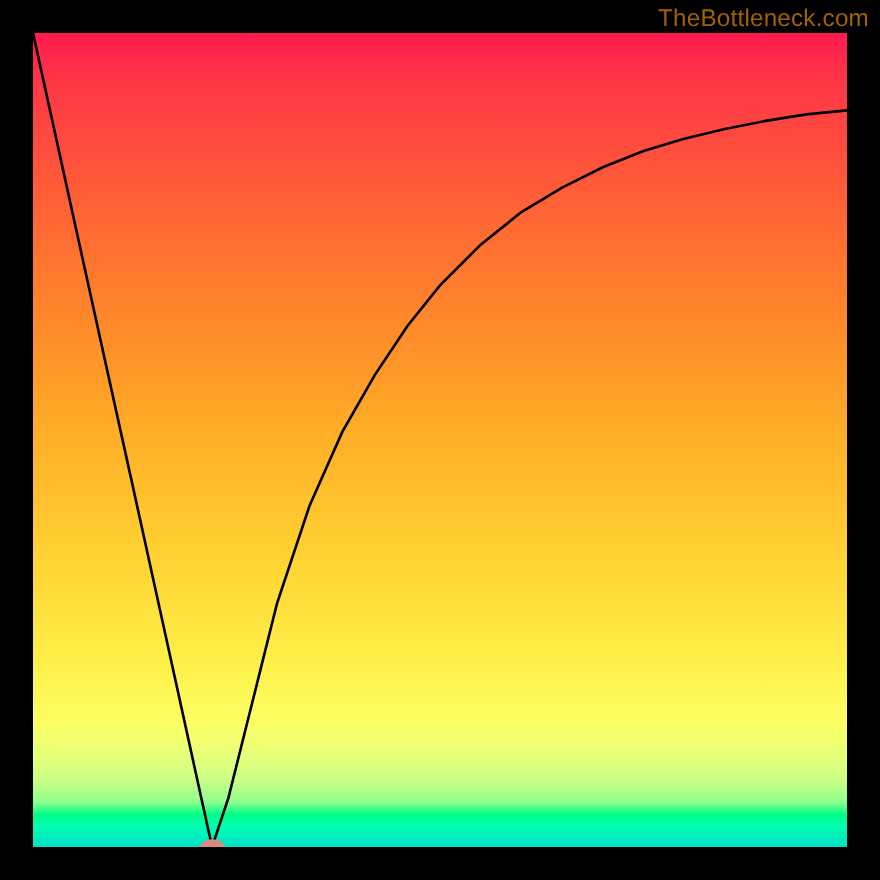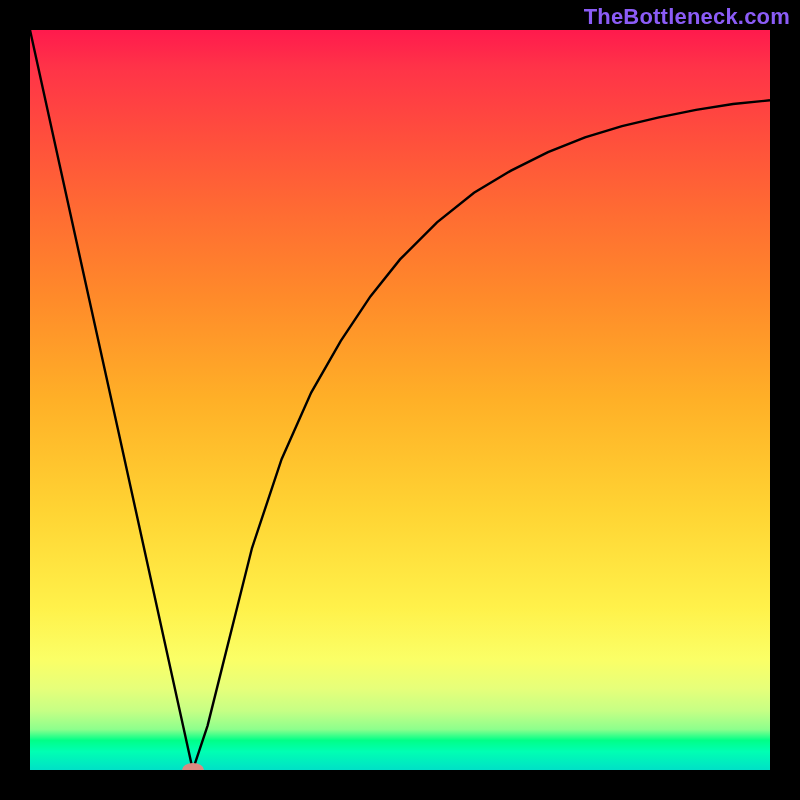--- a/index.html
+++ b/index.html
@@ -45,22 +45,22 @@
       #00ffb3 97.5%,
       #00e0c7 100%
     );
   }
   .attribution {
     position: absolute;
     top: 4px;
     right: 10px;
     font-family: Arial, Helvetica, sans-serif;
     font-size: 22px;
-    font-weight: 700;
-    color: #8b5cf6;
+    font-weight: 400;
+    color: #a16207;
     letter-spacing: 0.2px;
   }
   svg.curve {
     position: absolute;
     inset: 0;
   }
   .marker {
     position: absolute;
     width: 22px;
     height: 14px;

